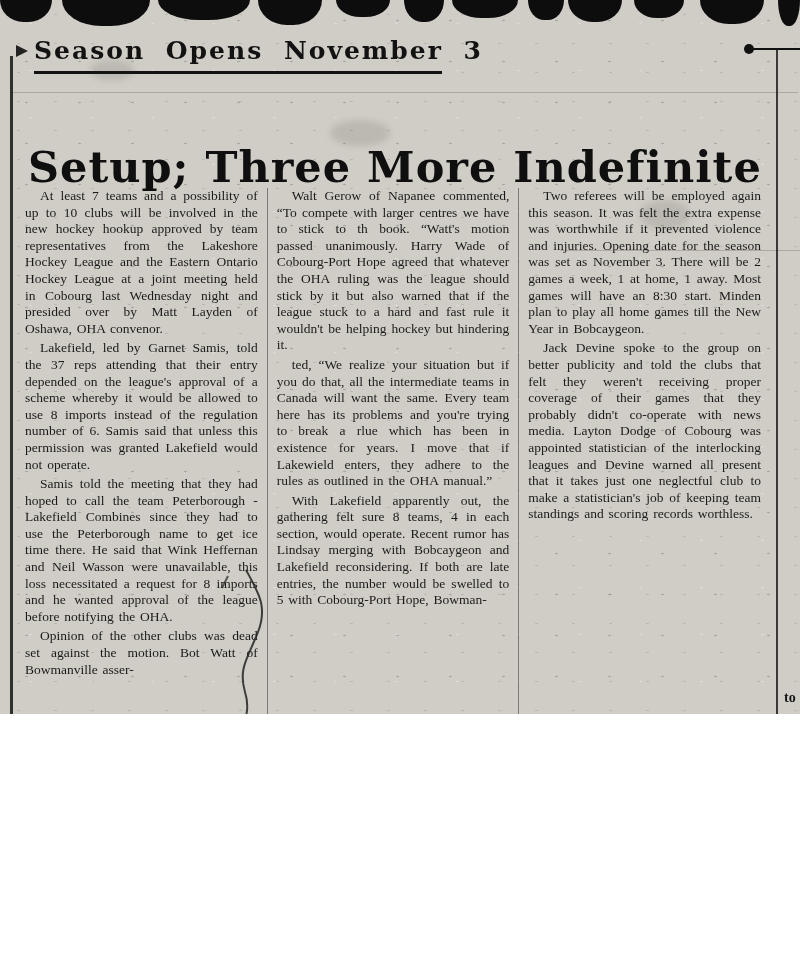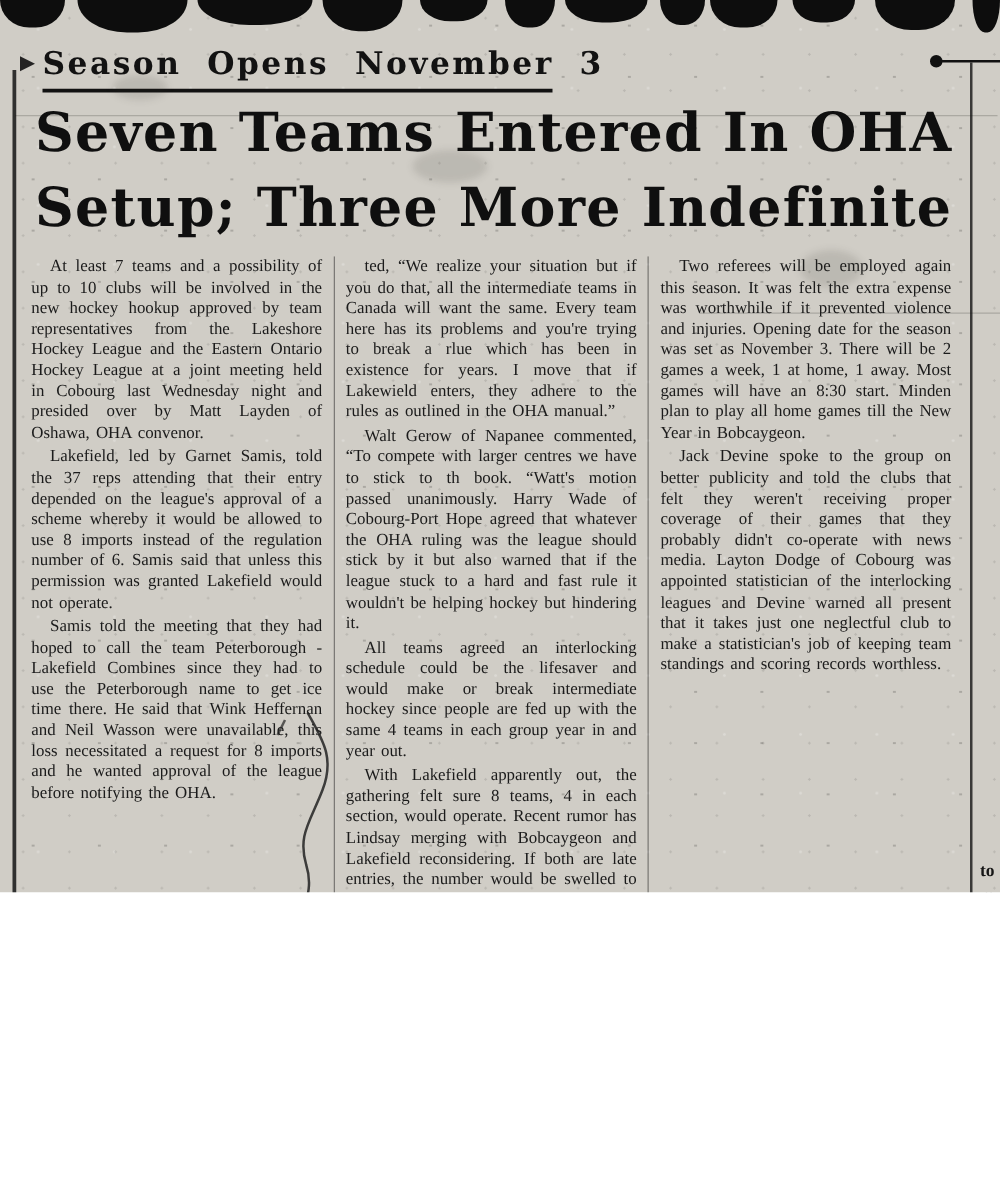--- a/index.html
+++ b/index.html
@@ -29,21 +29,21 @@
   .headline span{display:inline-block;}
   .h1a{top:82px;}
   .h1b{top:142px;}
   
   .border-left{position:absolute;left:10px;top:56px;width:3px;height:895px;background:#141414;opacity:.85;}
   .border-right{position:absolute;left:776px;top:50px;width:2px;height:885px;background:#141414;opacity:.8;}
   .right-arrow-dot{position:absolute;left:744px;top:44px;width:10px;height:10px;background:#111;border-radius:50%;}
   .right-arrow-line{position:absolute;left:750px;top:48px;width:50px;height:2px;background:#111;}
   .scanline{position:absolute;background:#4a4a44;opacity:.28;height:1px;}
   
-  .columns{position:absolute;top:205px;left:16px;width:754px;height:748px;display:flex;overflow:hidden;}
+  .columns{position:absolute;top:188px;left:16px;width:754px;height:748px;display:flex;overflow:hidden;}
   .col{flex:1 1 0;padding:0 9px;overflow:hidden;text-align:justify;}
   .col + .col{border-left:1px solid rgba(20,20,20,.45);}
   .col p{margin:0 0 3px 0;text-indent:15px;font-size:13.5px;line-height:16.6px;word-spacing:1.5px;color:#1b1b1b;}
   
   .bottom-rule{position:absolute;top:934px;height:4px;background:#141414;}
   .rule-a{left:28px;width:462px;}
   .rule-b{left:502px;width:244px;}
   .bottom-dots{position:absolute;top:952px;left:30px;width:700px;height:4px;opacity:.55;
     background:repeating-linear-gradient(90deg,#222 0 5px,transparent 5px 24px, #222 24px 27px, transparent 27px 52px);}
   
@@ -76,42 +76,39 @@
   <div class="kicker-row">
     <span class="arrow-marker"></span>
     <h2 class="kicker">Season Opens November 3</h2>
   </div>
   <div class="kicker-underline"></div>
 
   <div class="scanline" style="top:92px;left:12px;width:786px;"></div>
   <div class="scanline" style="top:250px;left:560px;width:240px;"></div>
   <div class="scanline" style="top:770px;left:540px;width:236px;"></div>
 
-  <h1 class="headline h1a">
-      <span>Seven Teams Entered In OHA</span>
-    </h1>
   <h1 class="headline h1b">
       <span>Setup; Three More Indefinite</span>
     </h1>
 
   <div class="border-left"></div>
   <div class="border-right"></div>
   <div class="right-arrow-dot"></div>
   <div class="right-arrow-line"></div>
 
   <div class="columns">
     <div class="col">
         <p>At least 7 teams and a possibility of up to 10 clubs will be involved in the new hockey hookup approved by team representatives from the Lakeshore Hockey League and the Eastern Ontario Hockey League at a joint meeting held in Cobourg last Wednesday night and presided over by Matt Layden of Oshawa, OHA convenor.</p>
         <p>Lakefield, led by Garnet Samis, told the 37 reps attending that their entry depended on the league's approval of a scheme whereby it would be allowed to use 8 imports instead of the regulation number of 6. Samis said that unless this permission was granted Lakefield would not operate.</p>
         <p>Samis told the meeting that they had hoped to call the team Peterborough - Lakefield Combines since they had to use the Peterborough name to get ice time there. He said that Wink Heffernan and Neil Wasson were unavailable, this loss necessitated a request for 8 imports and he wanted approval of the league before notifying the OHA.</p>
+        <p>Opinion of the other clubs was dead set against the motion. Bot Watt of Bowmanville asser-</p>
       </div>
     <div class="col">
+        <p>Walt Gerow of Napanee commented, “To compete with larger centres we have to stick to th book. “Watt's motion passed unanimously. Harry Wade of Cobourg-Port Hope agreed that whatever the OHA ruling was the league should stick by it but also warned that if the league stuck to a hard and fast rule it wouldn't be helping hockey but hindering it.</p>
         <p>ted, “We realize your situation but if you do that, all the intermediate teams in Canada will want the same. Every team here has its problems and you're trying to break a rlue which has been in existence for years. I move that if Lakewield enters, they adhere to the rules as outlined in the OHA manual.”</p>
-        <p>Walt Gerow of Napanee commented, “To compete with larger centres we have to stick to th book. “Watt's motion passed unanimously. Harry Wade of Cobourg-Port Hope agreed that whatever the OHA ruling was the league should stick by it but also warned that if the league stuck to a hard and fast rule it wouldn't be helping hockey but hindering it.</p>
-        <p>All teams agreed an interlocking schedule could be the lifesaver and would make or break intermediate hockey since people are fed up with the same 4 teams in each group year in and year out.</p>
         <p>With Lakefield apparently out, the gathering felt sure 8 teams, 4 in each section, would operate. Recent rumor has Lindsay merging with Bobcaygeon and Lakefield reconsidering. If both are late entries, the number would be swelled to 5 with Cobourg-Port Hope, Bowman-</p>
       </div>
     <div class="col">
         <p>Two referees will be employed again this season. It was felt the extra expense was worthwhile if it prevented violence and injuries. Opening date for the season was set as November 3. There will be 2 games a week, 1 at home, 1 away. Most games will have an 8:30 start. Minden plan to play all home games till the New Year in Bobcaygeon.</p>
         <p>Jack Devine spoke to the group on better publicity and told the clubs that felt they weren't receiving proper coverage of their games that they probably didn't co-operate with news media. Layton Dodge of Cobourg was appointed statistician of the interlocking leagues and Devine warned all present that it takes just one neglectful club to make a statistician's job of keeping team standings and scoring records worthless.</p>
       </div>
   </div>
 
   <svg class="squiggle" width="800" height="961" viewBox="0 0 800 961">
     <path d="M246,570 C258,592 268,606 258,632 C248,658 238,668 245,692 C252,714 240,726 243,746 C246,766 254,770 250,778" stroke="#222" stroke-width="2" fill="none" opacity="0.85"></path>

